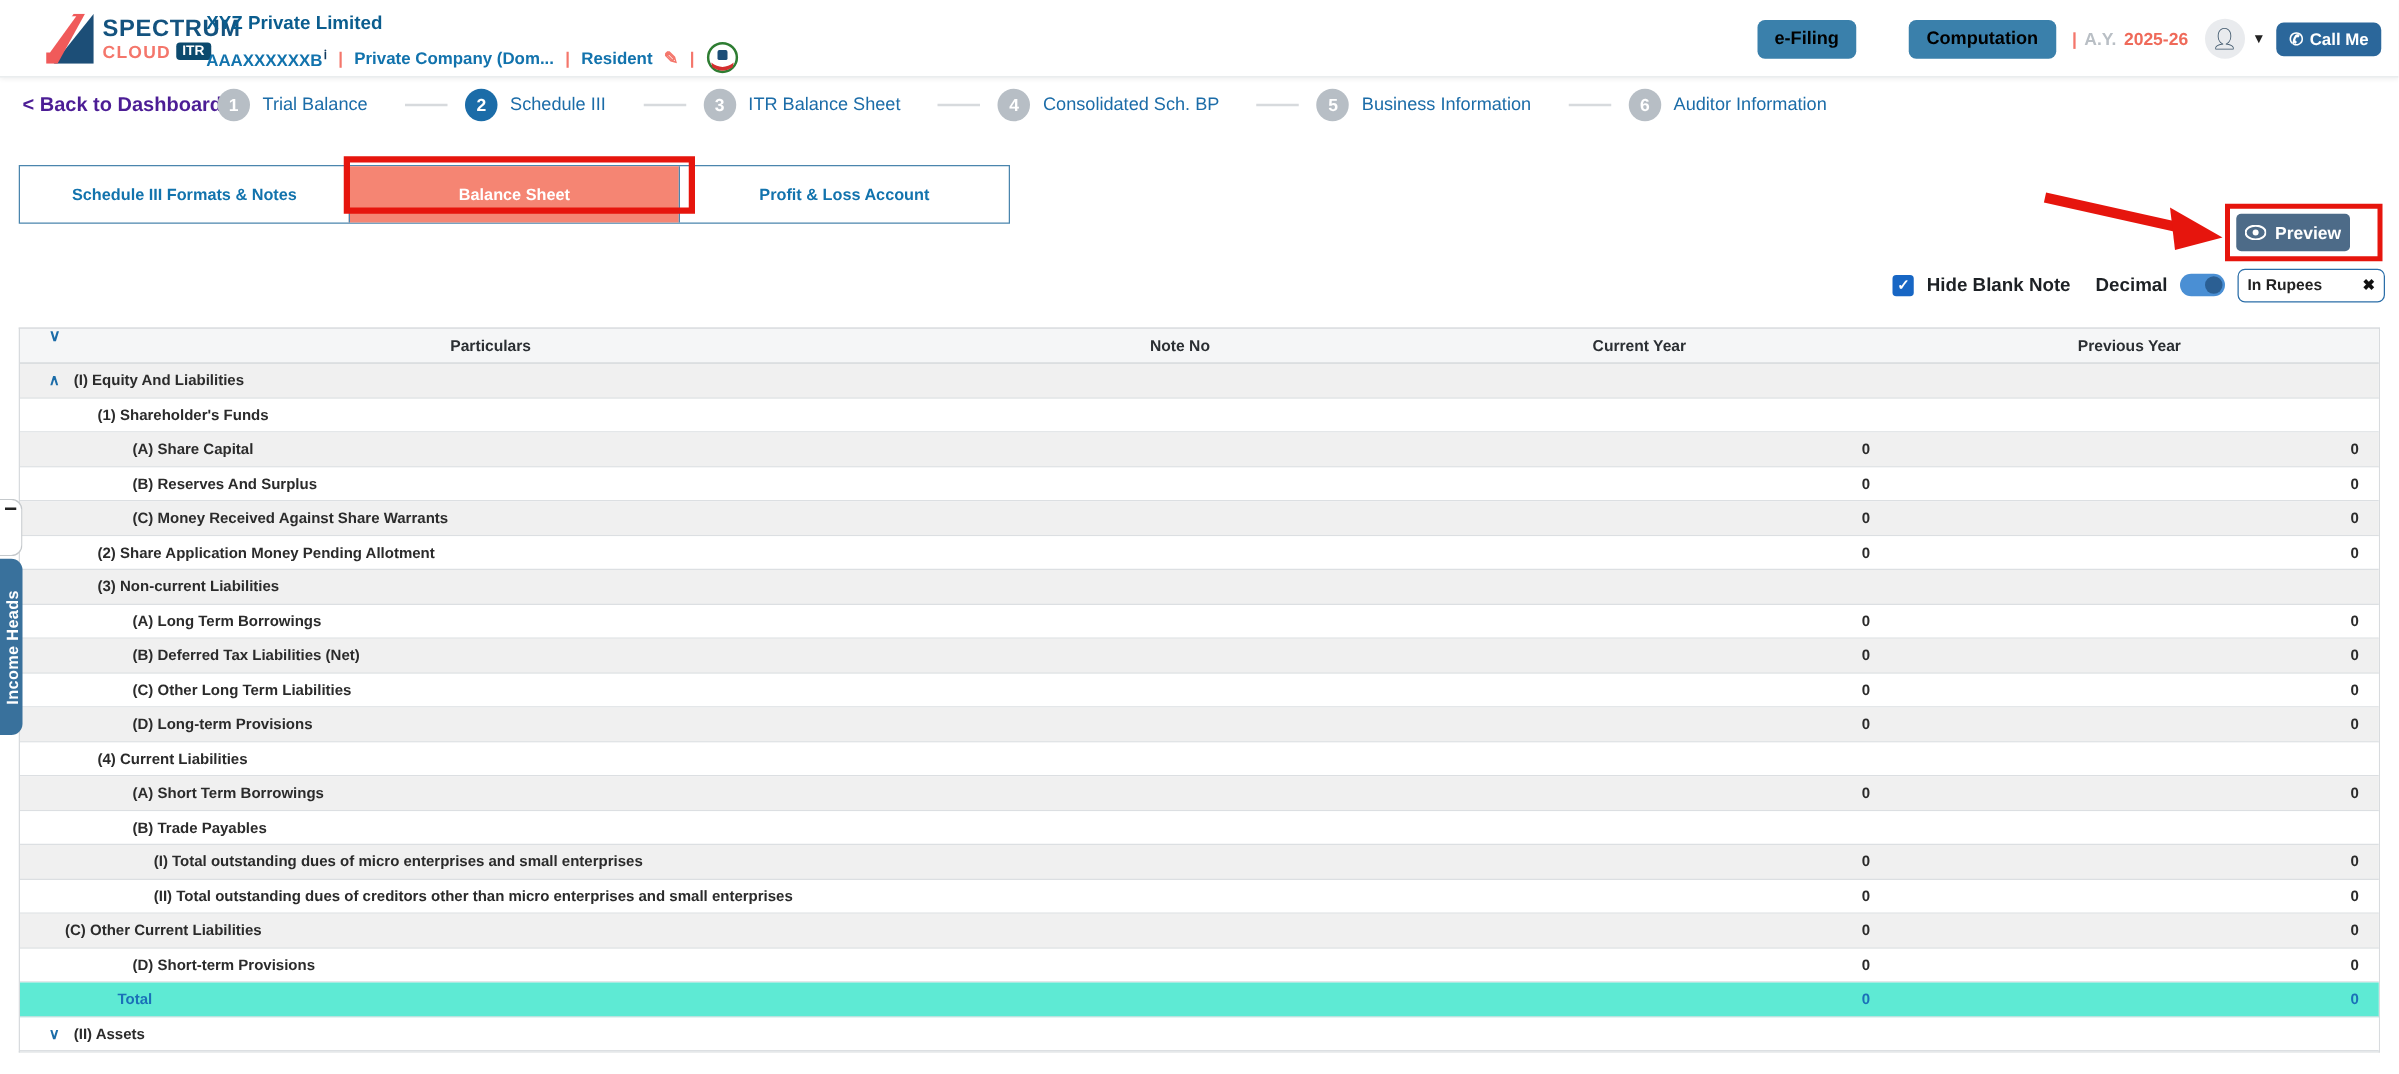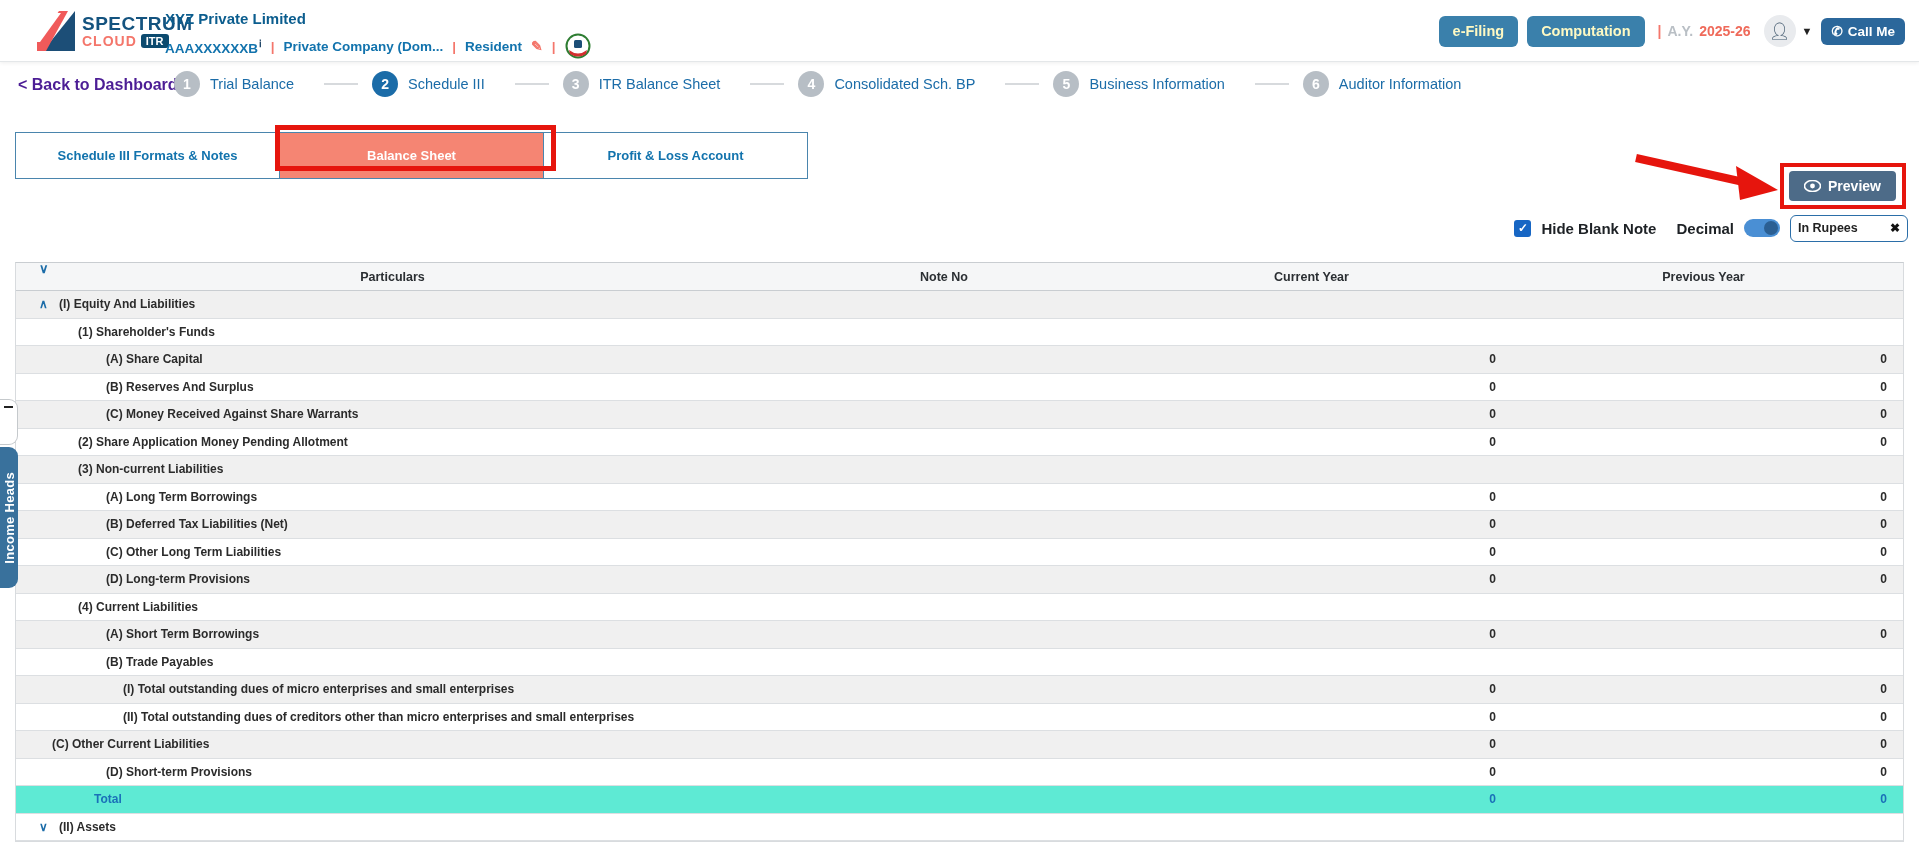--- a/index.html
+++ b/index.html
@@ -18,22 +18,22 @@
   .logo-text .l2 .badge { font-size:11px; font-weight:700; color:#fff; background:#0c4a6e; border-radius:3px; padding:1px 5px; }
   .company { position:absolute; left:165px; top:10px; }
   .company .cname { font-size:15px; font-weight:800; color:#0b5d8e; }
   .company .meta { display:flex; align-items:center; gap:9px; margin-top:6px; font-size:13.5px; font-weight:700; color:#1273ad; }
   .company .meta .sep { color:#f4766b; font-weight:700; }
   .info-sup { font-size:10px; color:#123a5e; vertical-align:super; margin-left:1px; }
   .pencil { color:#f4766b; font-size:14px; }
   .emblem { width:26px; height:26px; }
 
   .top-right { position:absolute; right:14px; top:0; height:62px; display:flex; align-items:center; gap:9px; }
-  .btn-blue { background:#3a80ab; color:#fef9c3; border:none; border-radius:6px; height:31px;
-              font-family:inherit; font-size:14.5px; font-weight:700; padding:0 14px; cursor:pointer; }
+  .btn-blue { background:#3a80ab; color:#000000; border:none; border-radius:6px; height:31px;
+              font-family:inherit; font-size:14.5px; font-weight:700; padding:0 14px; cursor:pointer;margin-left:33px; }
   .ay { display:flex; align-items:center; gap:6px; margin:0 4px; font-size:14px; font-weight:700; }
   .ay .pipe { color:#f4766b; }
   .ay .lbl { color:#b9bfc5; }
   .ay .val { color:#ef6a5a; }
   .avatar { width:32px; height:32px; border-radius:50%; background:#e9ebee; display:flex; align-items:center; justify-content:center; color:#3e566b; font-size:17px; }
   .caret { font-size:11px; color:#222; margin-left:-3px; }
   .btn-call { background:#2b679b; color:#fff; border:none; border-radius:6px; height:27px;
               font-family:inherit; font-size:13.5px; font-weight:700; padding:0 10px; display:flex; align-items:center; gap:5px; cursor:pointer; }
 
   
@@ -49,21 +49,21 @@
 
   
   .tabs-bar { position:absolute; left:15px; top:132px; width:793px; height:47px; display:flex; border:1px solid #4a85ad; background:#fff; }
   .tab { flex:1; display:flex; align-items:center; justify-content:center; font-size:13px; font-weight:700; color:#1273ad; cursor:pointer; }
   .tab + .tab { border-left:1px solid #4a85ad; }
   .tab.active { background:#f58573; color:#fff; }
   .annot-rect { position:absolute; border:5px solid #e6150d; z-index:6; pointer-events:none; }
   .annot-tab { left:275px; top:125px; width:281px; height:46px; }
 
   
-  .btn-preview { position:absolute; left:1789px; top:171px; width:107px; height:30px; background:#4d6b88; color:#fff;
+  .btn-preview { position:absolute; left:1789px; top:171px; width:91px; height:30px; background:#4d6b88; color:#fff;
                  border:none; border-radius:4px; font-family:inherit; font-size:14px; font-weight:700;
                  display:flex; align-items:center; justify-content:center; gap:7px; cursor:pointer; z-index:4; }
   .annot-preview { left:1780px; top:163px; width:126px; height:46px; border-width:4px; }
   .arrow-svg { position:absolute; left:1628px; top:148px; width:165px; height:60px; z-index:6; pointer-events:none; }
 
   .controls { position:absolute; top:213px; right:11px; height:30px; display:flex; align-items:center; gap:10px; z-index:4; }
   .chk { width:17px; height:17px; background:#1766c4; border-radius:3px; display:flex; align-items:center; justify-content:center;
          color:#fff; font-size:12px; font-weight:800; cursor:pointer; }
   .ctl-label { font-size:15px; font-weight:700; color:#1d2125; }
   .ctl-label.decimal { margin-left:10px; }

